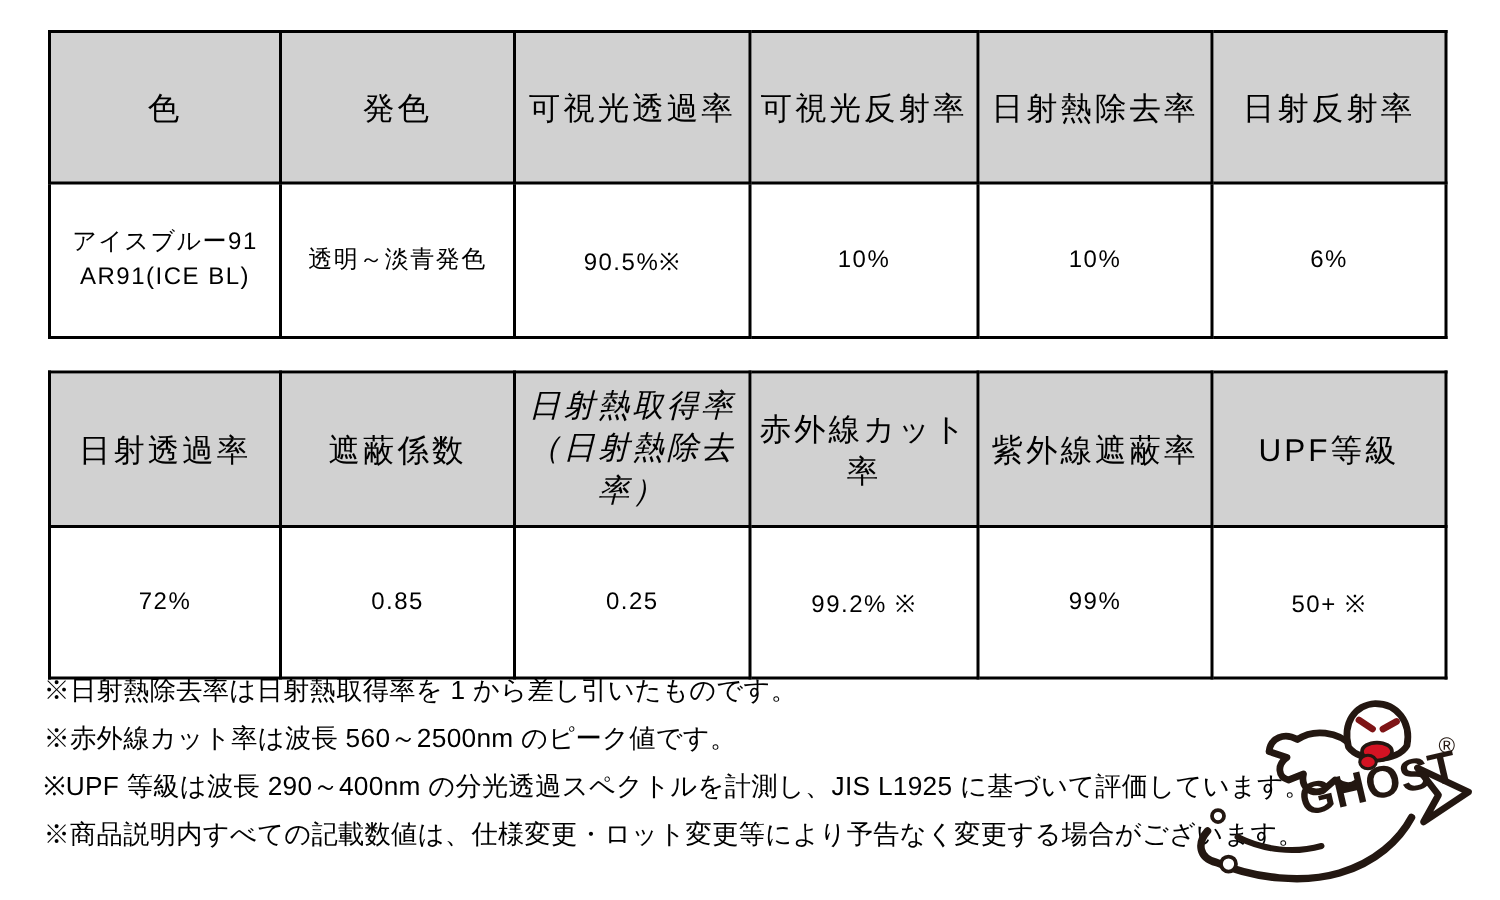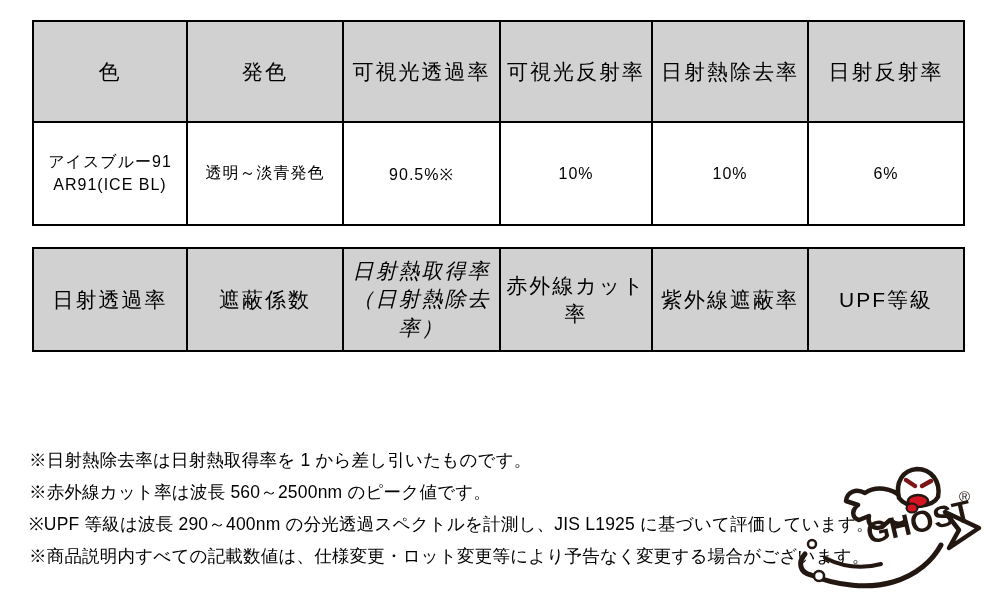--- a/index.html
+++ b/index.html
@@ -95,20 +95,28 @@
     <th>日射透過率</th>
     <th>遮蔽係数</th>
     <th class="two-line">
       <span>日射熱取得率</span>
       <span>（日射熱除去率）</span>
     </th>
     <th>赤外線カット率</th>
     <th>紫外線遮蔽率</th>
     <th>UPF等級</th>
   </tr>
+  <tr>
+    <td>72%</td>
+    <td>0.85</td>
+    <td>0.25</td>
+    <td>99.2% ※</td>
+    <td>99%</td>
+    <td>50+ ※</td>
+  </tr>
 </tbody>
   </table>
 
 <div class="footnotes">
   <div>※日射熱除去率は日射熱取得率を 1 から差し引いたものです。</div>
   <div>※赤外線カット率は波長 560～2500nm のピーク値です。</div>
   <div>※UPF 等級は波長 290～400nm の分光透過スペクトルを計測し、JIS L1925 に基づいて評価しています。</div>
   <div>※商品説明内すべての記載数値は、仕様変更・ロット変更等により予告なく変更する場合がございます。</div>
 </div>
 

